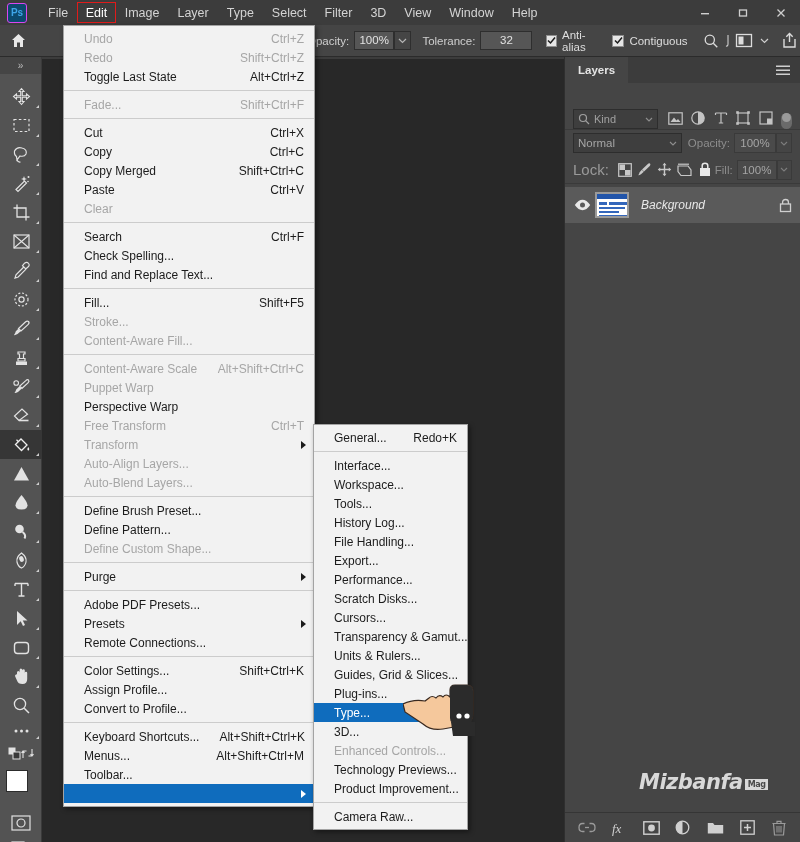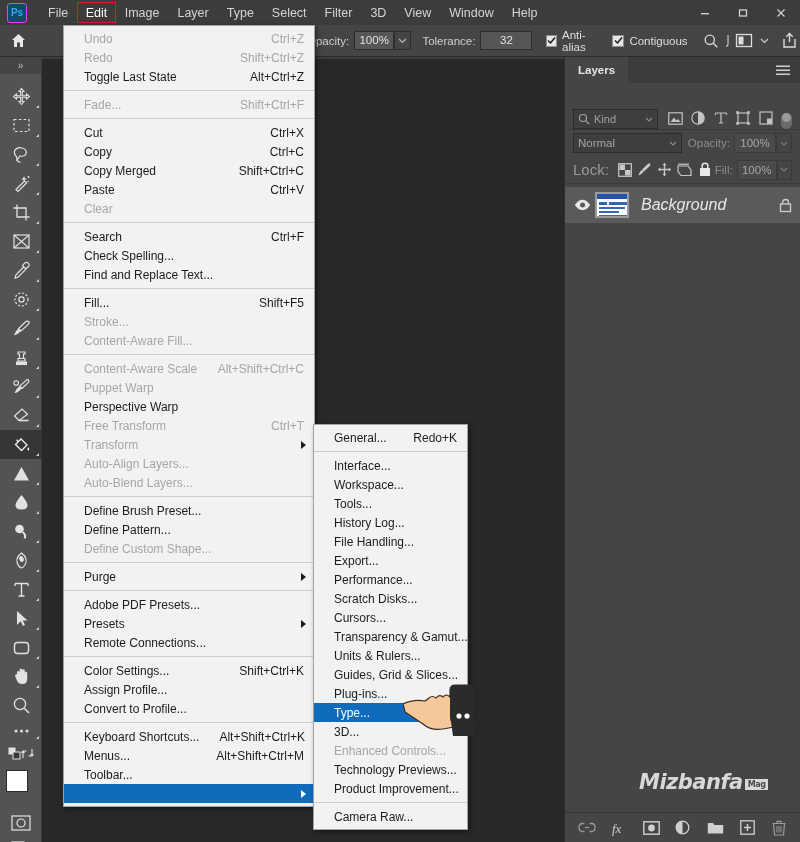--- a/index.html
+++ b/index.html
@@ -170,21 +170,21 @@
     display: flex; align-items: center; height: 36px; background: #5a5a5a;
     margin: 3px 0 0 0; padding-left: 4px;
   }
   .eye-cell { width: 26px; display: flex; align-items: center; justify-content: center; }
   .thumb {
     width: 34px; height: 26px; background: #ffffff; border: 2px solid #9a9a9a;
     position: relative; overflow: hidden;
   }
   .thumb .t-top { position:absolute; left:0; top:0; width:100%; height:5px; background:#2255aa; }
   .thumb .t-bar { position:absolute; background:#3366bb; }
-  .layer-name { flex: 1; color: #e8e8e8; font-size: 16px; font-style: italic; margin-left: 12px; }
+  .layer-name { flex: 1; color: #e8e8e8; font-size: 12px; font-style: italic; margin-left: 12px; }
   .layer-lock { width: 30px; display: flex; align-items: center; justify-content: center; }
   .panel-footer {
     position: absolute; left: 0; bottom: 0; width: 236px; height: 30px;
     background: #454545; border-top: 1px solid #353535;
     display: flex; align-items: center; justify-content: center; gap: 12px;
   }
   .foot-icon { width: 20px; height: 20px; display: flex; align-items: center; justify-content: center; }
 
   
   .menu {

